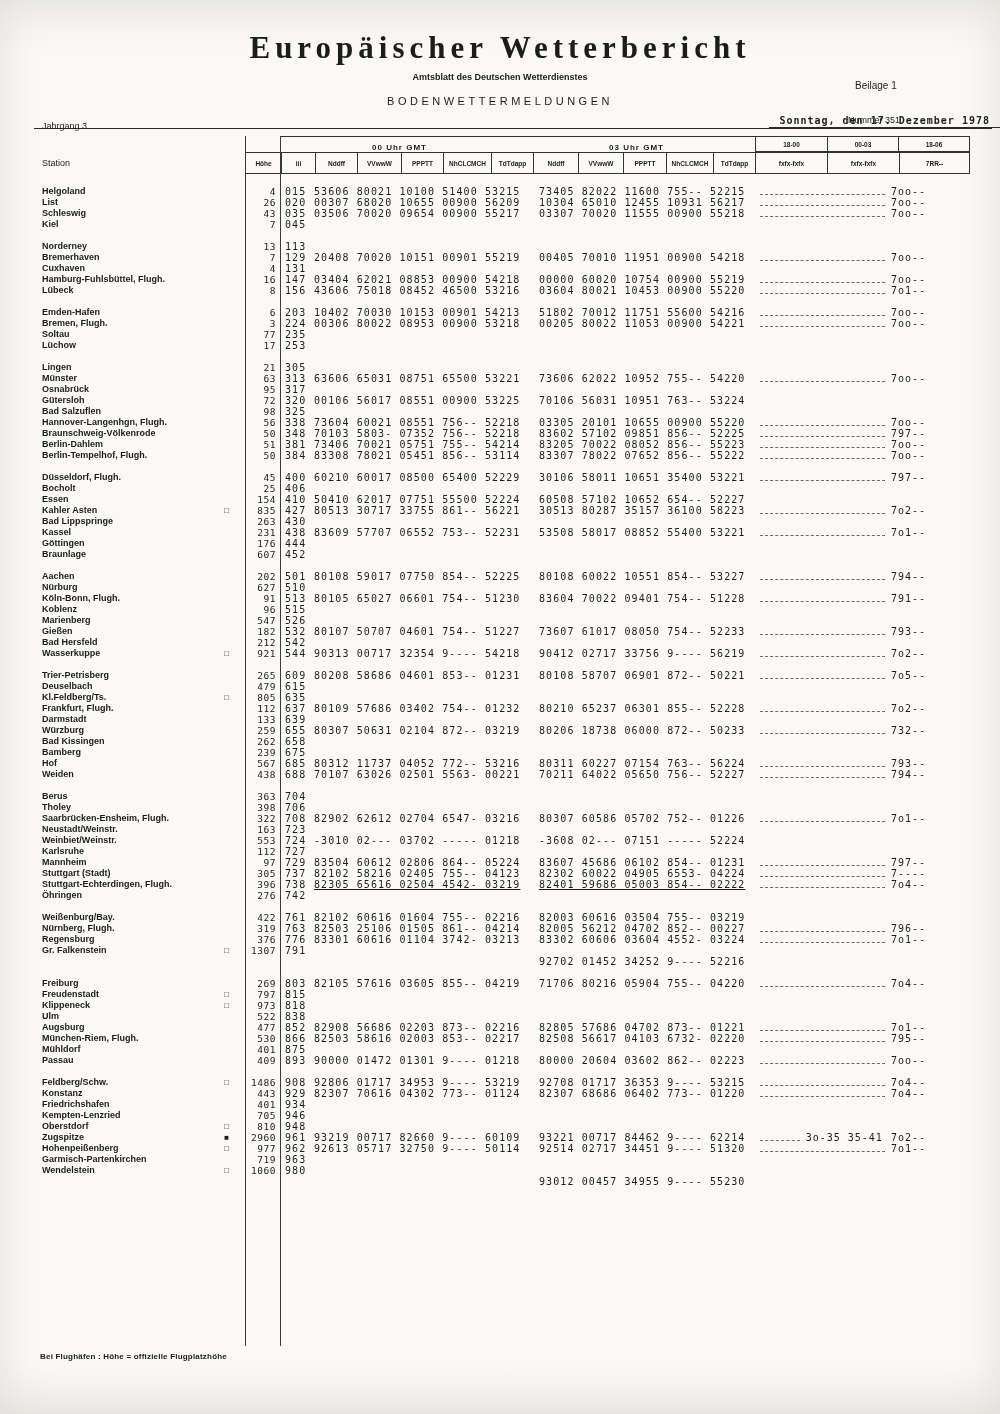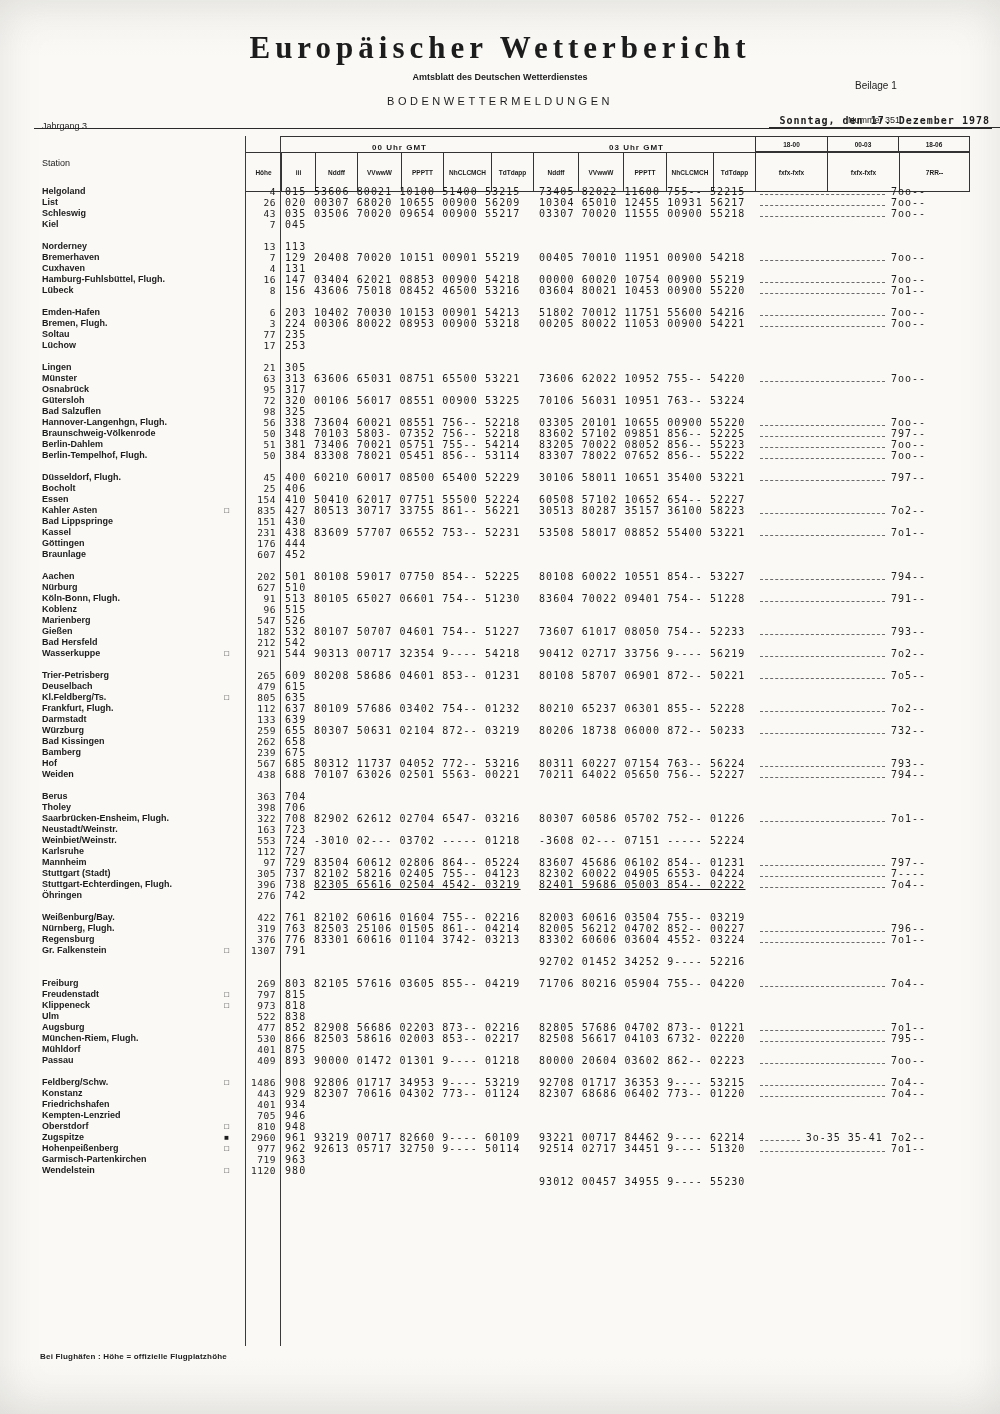--- a/index.html
+++ b/index.html
@@ -29,21 +29,21 @@
   .vl1 { left:205px; } .vl2 { left:240px; }
 
   .h-row1  { display:flex; height:16px; }
   .h-sp    { width:241px; }
   .h-times { width:474px; border-top:1px solid #333; display:flex; align-items:flex-end; height:16px; }
   .h-time  { flex:1; text-align:center; font-size:8px; font-weight:bold; letter-spacing:1px; }
   .h-rt    { width:215px; display:flex; border:1px solid #333; height:16px; }
   .h-rt-cell { display:flex; align-items:center; justify-content:center; font-size:6.5px; font-weight:bold; border-left:1px solid #333; }
   .h-rt-cell:first-child { border-left:none; }
 
-  .h-row2   { display:flex; height:40px;justify-content:space-between; }
+  .h-row2   { display:flex; height:22px;justify-content:space-between; }
   .h-station{ width:205px; font-size:9px; padding:6px 0 0 2px; }
   .h-box    { display:flex; width:725px; border-top:1px solid #333; border-bottom:1px solid #333; border-right:1px solid #333; }
   .h-cell   { display:flex; align-items:center; justify-content:center; font-size:6.5px; font-weight:bold;
               border-left:1px solid #333; white-space:nowrap; overflow:hidden; }
 
   .tbody  { position:absolute; top:50px; left:0; width:930px; }
   .group  { margin-bottom:11px; }
   .tr     { display:flex; height:11px; line-height:11px; }
   .tr > span { flex:none; display:block; }
   .c-st   { width:205px; position:relative; font-size:9px; font-weight:bold; white-space:nowrap; padding-left:2px; }
@@ -371,21 +371,21 @@
             <span class="c-iii">427</span>
             <span class="c-a">80513 30717 33755 861-- 56221</span>
             <span class="c-b">30513 80287 35157 36100 58223</span>
             <span class="c-right">
               <span class="lead"></span>
               <span class="rr">7o2--</span>
             </span>
           </div>
           <div class="tr">
             <span class="c-st">Bad Lippspringe</span>
-            <span class="c-h">151</span>
+            <span class="c-h">263</span>
             <span class="c-iii">430</span>
             <span class="c-a"></span>
             <span class="c-b"></span>
             <span class="c-right"></span>
           </div>
           <div class="tr">
             <span class="c-st">Kassel</span>
             <span class="c-h">231</span>
             <span class="c-iii">438</span>
             <span class="c-a">83609 57707 06552 753-- 52231</span>
@@ -880,21 +880,21 @@
           <div class="tr">
             <span class="c-st">Garmisch-Partenkirchen</span>
             <span class="c-h">719</span>
             <span class="c-iii">963</span>
             <span class="c-a"></span>
             <span class="c-b"></span>
             <span class="c-right"></span>
           </div>
           <div class="tr">
             <span class="c-st">Wendelstein<span class="sym">□</span></span>
-            <span class="c-h">1120</span>
+            <span class="c-h">1060</span>
             <span class="c-iii">980</span>
             <span class="c-a"></span>
             <span class="c-b"></span>
             <span class="c-right"></span>
           </div>
           <div class="tr">
             <span class="c-st"></span>
             <span class="c-h"></span>
             <span class="c-iii"></span>
             <span class="c-a"></span>

